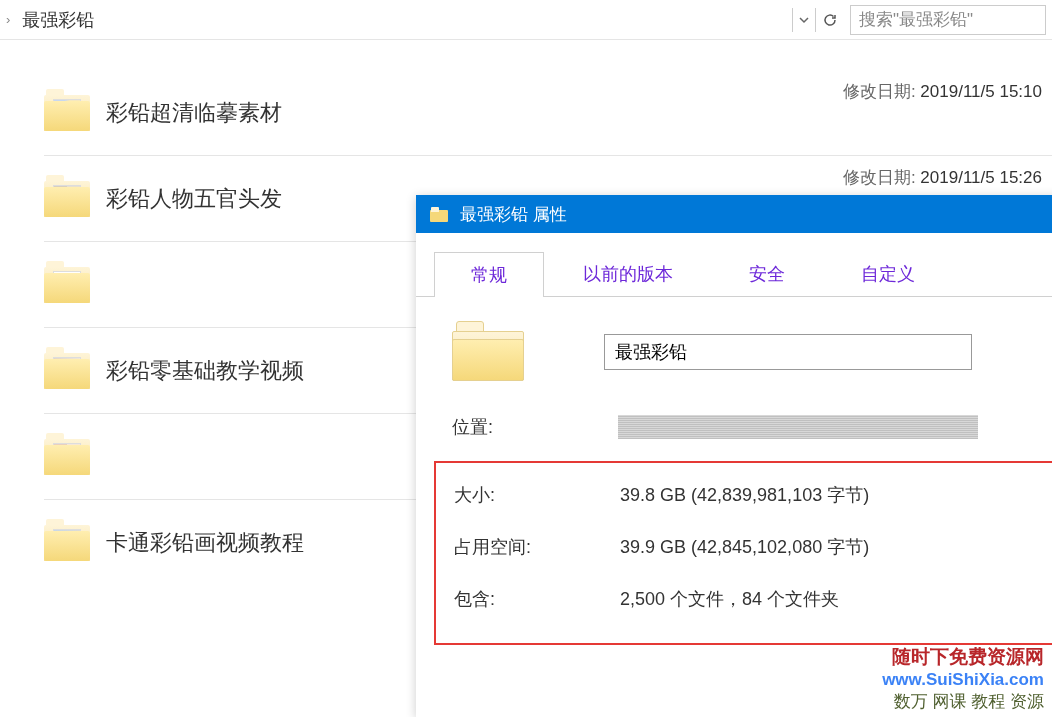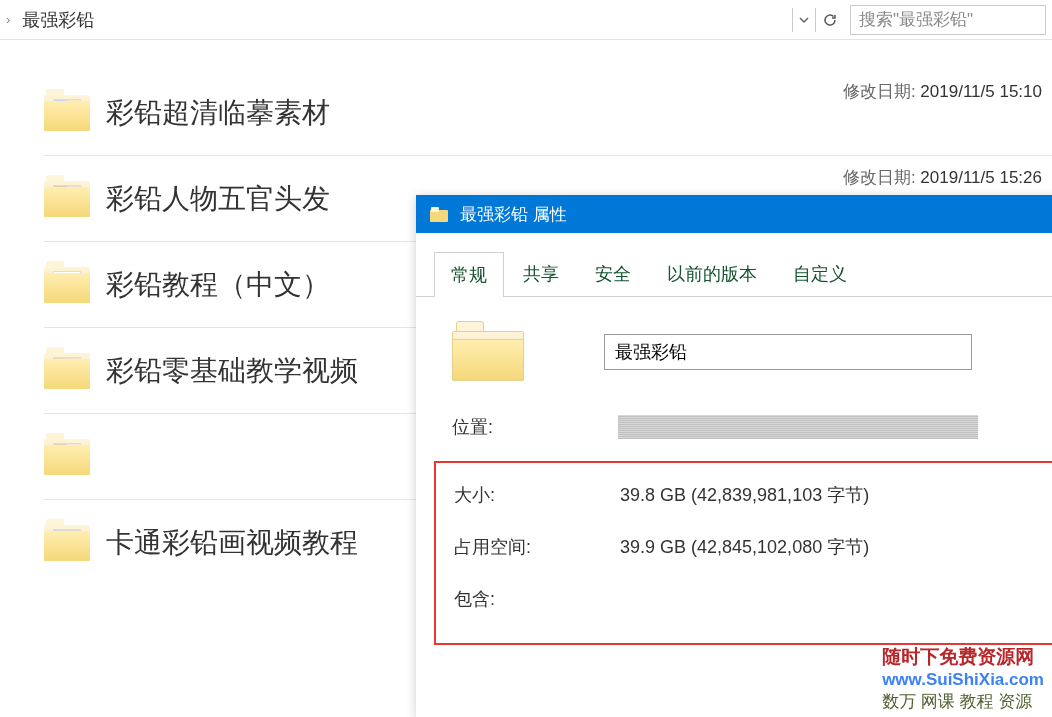--- a/index.html
+++ b/index.html
@@ -22,52 +22,52 @@
     .folder-back { position: absolute; width: 46px; height: 36px; background: linear-gradient(180deg, #fef4d8, #f5e1a4); border-radius: 2px 2px 0 0; top: 2px; }
     .folder-tab { position: absolute; width: 18px; height: 8px; background: #fef4d8; border-radius: 2px 2px 0 0; top: -4px; left: 2px; }
     .folder-front { position: absolute; width: 46px; height: 30px; background: linear-gradient(180deg, #ffeeb0, #f5d87a); border-radius: 2px; top: 8px; }
     .folder-preview { position: absolute; width: 28px; height: 24px; background: #fff; top: 6px; left: 9px; border: 1px solid #ddd; }
     .folder-preview.p1 { background: linear-gradient(90deg, #c8d8f0 40%, #f5e8c0 60%); }
     .folder-preview.p2 { background: linear-gradient(90deg, #d8cfc0 50%, #e8e0d0 50%); }
     .folder-preview.p3 { background: linear-gradient(180deg, #fff 60%, #f0d8c8 60%); }
     .folder-preview.p4 { background: linear-gradient(45deg, #d8c8b8, #f0e8d8); }
     .folder-preview.p5 { background: linear-gradient(90deg, #e8d0c0 50%, #f5e8d8 50%); }
     .folder-preview.p6 { background: linear-gradient(135deg, #c8d8e8, #f0e0c8); }
-    .file-name { font-size: 28px; color: #333; }
+    .file-name { font-size: 22px; color: #333; }
     .file-meta { position: absolute; right: 10px; top: 10px; font-size: 17px; color: #333; margin-left: 24px; }
     .meta-label { color: #666; }
     
     .props-window { position: absolute; top: 195px; left: 416px; width: 704px; height: 522px; background: #fff; box-shadow: 0 2px 10px rgba(0,0,0,0.2); }
     .props-title { background: #0078d7; height: 38px; display: flex; align-items: center; padding-left: 14px; color: #fff; font-size: 17px; }
     .title-folder-icon { width: 18px; height: 15px; margin-right: 12px; position: relative; }
     .title-folder-icon::before { content: ''; position: absolute; width: 18px; height: 12px; background: #f5d87a; top: 3px; border-radius: 1px; }
     .title-folder-icon::after { content: ''; position: absolute; width: 8px; height: 5px; background: #fef4d8; top: 0; left: 1px; border-radius: 1px 1px 0 0; }
     
     .props-tabs { display: flex; padding: 18px 0 0 18px; border-bottom: 1px solid #d0d0d0; }
-    .props-tab { padding: 10px 16px; font-size: 18px; color: #14532d; border: 1px solid transparent; border-bottom: none; cursor: pointer; margin-right: 2px; }
+    .props-tab { padding: 10px 36px; font-size: 18px; color: #6d28d9; border: 1px solid transparent; border-bottom: none; cursor: pointer; margin-right: 2px; }
     .props-tab.active { border-color: #d0d0d0; background: #fff; position: relative; top: 1px; }
     
     .props-body { padding: 24px 20px 0 36px; }
     .props-header-row { display: flex; align-items: center; margin-bottom: 32px; }
     .big-folder { width: 72px; height: 62px; position: relative; margin-right: 80px; }
     .big-folder-tab { position: absolute; width: 28px; height: 12px; background: #fef4d8; border-radius: 3px 3px 0 0; top: 0; left: 4px; border: 1px solid #e5d090; }
     .big-folder-back { position: absolute; width: 72px; height: 50px; background: linear-gradient(180deg, #fef4d8, #f5e1a4); border-radius: 2px; top: 10px; border: 1px solid #e5d090; }
     .big-folder-front { position: absolute; width: 72px; height: 42px; background: linear-gradient(180deg, #ffeeb0, #f5d87a); border-radius: 2px; top: 18px; border: 1px solid #e5d090; }
     .name-input { border: 1px solid #999; padding: 6px 10px; font-size: 18px; width: 368px; height: 36px; }
     
     .props-row { display: flex; margin-bottom: 30px; font-size: 18px; }
     .props-label { width: 166px; color: #333; }
     .props-value { color: #333; }
     .props-value.blocked { width: 360px; height: 24px; background: repeating-linear-gradient(0deg, #c0c0c0, #c0c0c0 1px, #d8d8d8 1px, #d8d8d8 2px); }
     
     .red-box { border: 2px solid #e53935; padding: 20px 0 28px 18px; margin-top: -8px; margin-left: -18px; }
     .red-box .props-row { margin-bottom: 28px; }
     .red-box .props-row:last-child { margin-bottom: 4px; }
     
-    .watermark { position: absolute; bottom: 4px; right: 8px; text-align: left; }
+    .watermark { position: absolute; bottom: 4px; right: 8px; text-align: right; }
     .wm-line1 { font-size: 19px; font-weight: bold; color: #b8262a; text-shadow: 1px 1px 0 #fff; }
     .wm-line2 { font-size: 17px; color: #3b82f6; font-weight: bold; }
     .wm-line3 { font-size: 17px; color: #506030; font-weight: normal; }
   </style>
 </head>
 <body>
 
 <div class="address-bar">
   <span class="breadcrumb-sep">›</span>
   <span class="breadcrumb-text">最强彩铅</span>
@@ -109,21 +109,20 @@
     <span class="file-name">彩铅人物五官头发</span>
     <div class="file-meta"><span class="meta-label">修改日期:</span> <span>2019/11/5 15:26</span></div>
   </div>
   <div class="file-item">
     <div class="folder-icon">
         <div class="folder-tab"></div>
         <div class="folder-back"></div>
         <div class="folder-preview p3"></div>
         <div class="folder-front"></div>
       </div>
-    <span class="file-name">彩铅教程（中文）</span>
   </div>
   <div class="file-item">
     <div class="folder-icon">
         <div class="folder-tab"></div>
         <div class="folder-back"></div>
         <div class="folder-preview p4"></div>
         <div class="folder-front"></div>
       </div>
     <span class="file-name">彩铅零基础教学视频</span>
   </div>
@@ -146,23 +145,22 @@
   </div>
 </div>
 
 <div class="props-window">
   <div class="props-title">
     <div class="title-folder-icon"></div>
     <span>最强彩铅 属性</span>
   </div>
   <div class="props-tabs">
     <div class="props-tab active">常规</div>
-    <div class="props-tab">共享</div>
+    <div class="props-tab">以前的版本</div>
     <div class="props-tab">安全</div>
-    <div class="props-tab">以前的版本</div>
     <div class="props-tab">自定义</div>
   </div>
   <div class="props-body">
     <div class="props-header-row">
       <div class="big-folder">
         <div class="big-folder-tab"></div>
           <div class="big-folder-back"></div>
           <div class="big-folder-front"></div>
       </div>
       <input class="name-input" value="最强彩铅" style="">
@@ -175,20 +173,21 @@
       <div class="props-row">
         <span class="props-label">大小:</span>
         <span class="props-value">39.8 GB (42,839,981,103 字节)</span>
       </div>
       <div class="props-row">
         <span class="props-label">占用空间:</span>
         <span class="props-value">39.9 GB (42,845,102,080 字节)</span>
       </div>
       <div class="props-row">
         <span class="props-label">包含:</span>
+        <span class="props-value">2,500 个文件，84 个文件夹</span>
       </div>
     </div>
   </div>
 </div>
 
 <div class="watermark">
   <div class="wm-line1">随时下免费资源网</div>
   <div class="wm-line2">www.SuiShiXia.com</div>
   <div class="wm-line3">数万 网课 教程 资源</div>
 </div>

